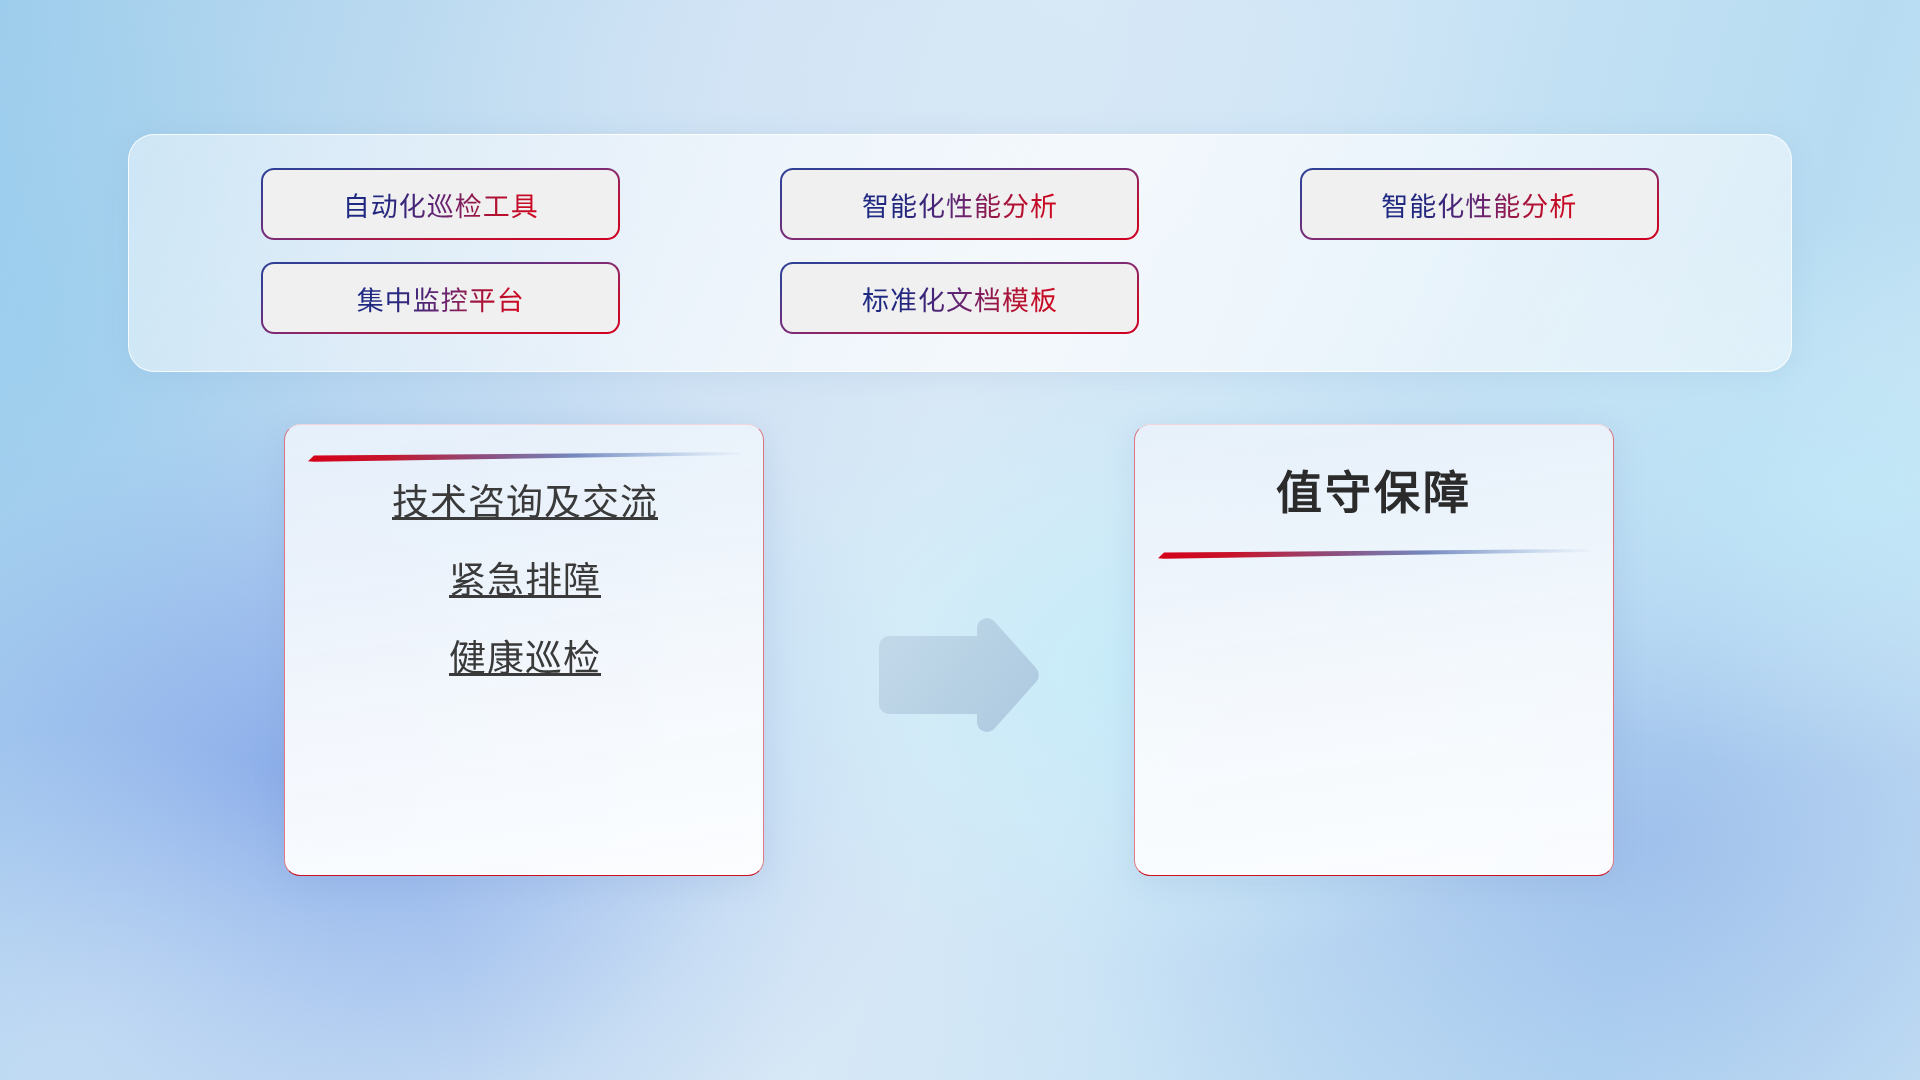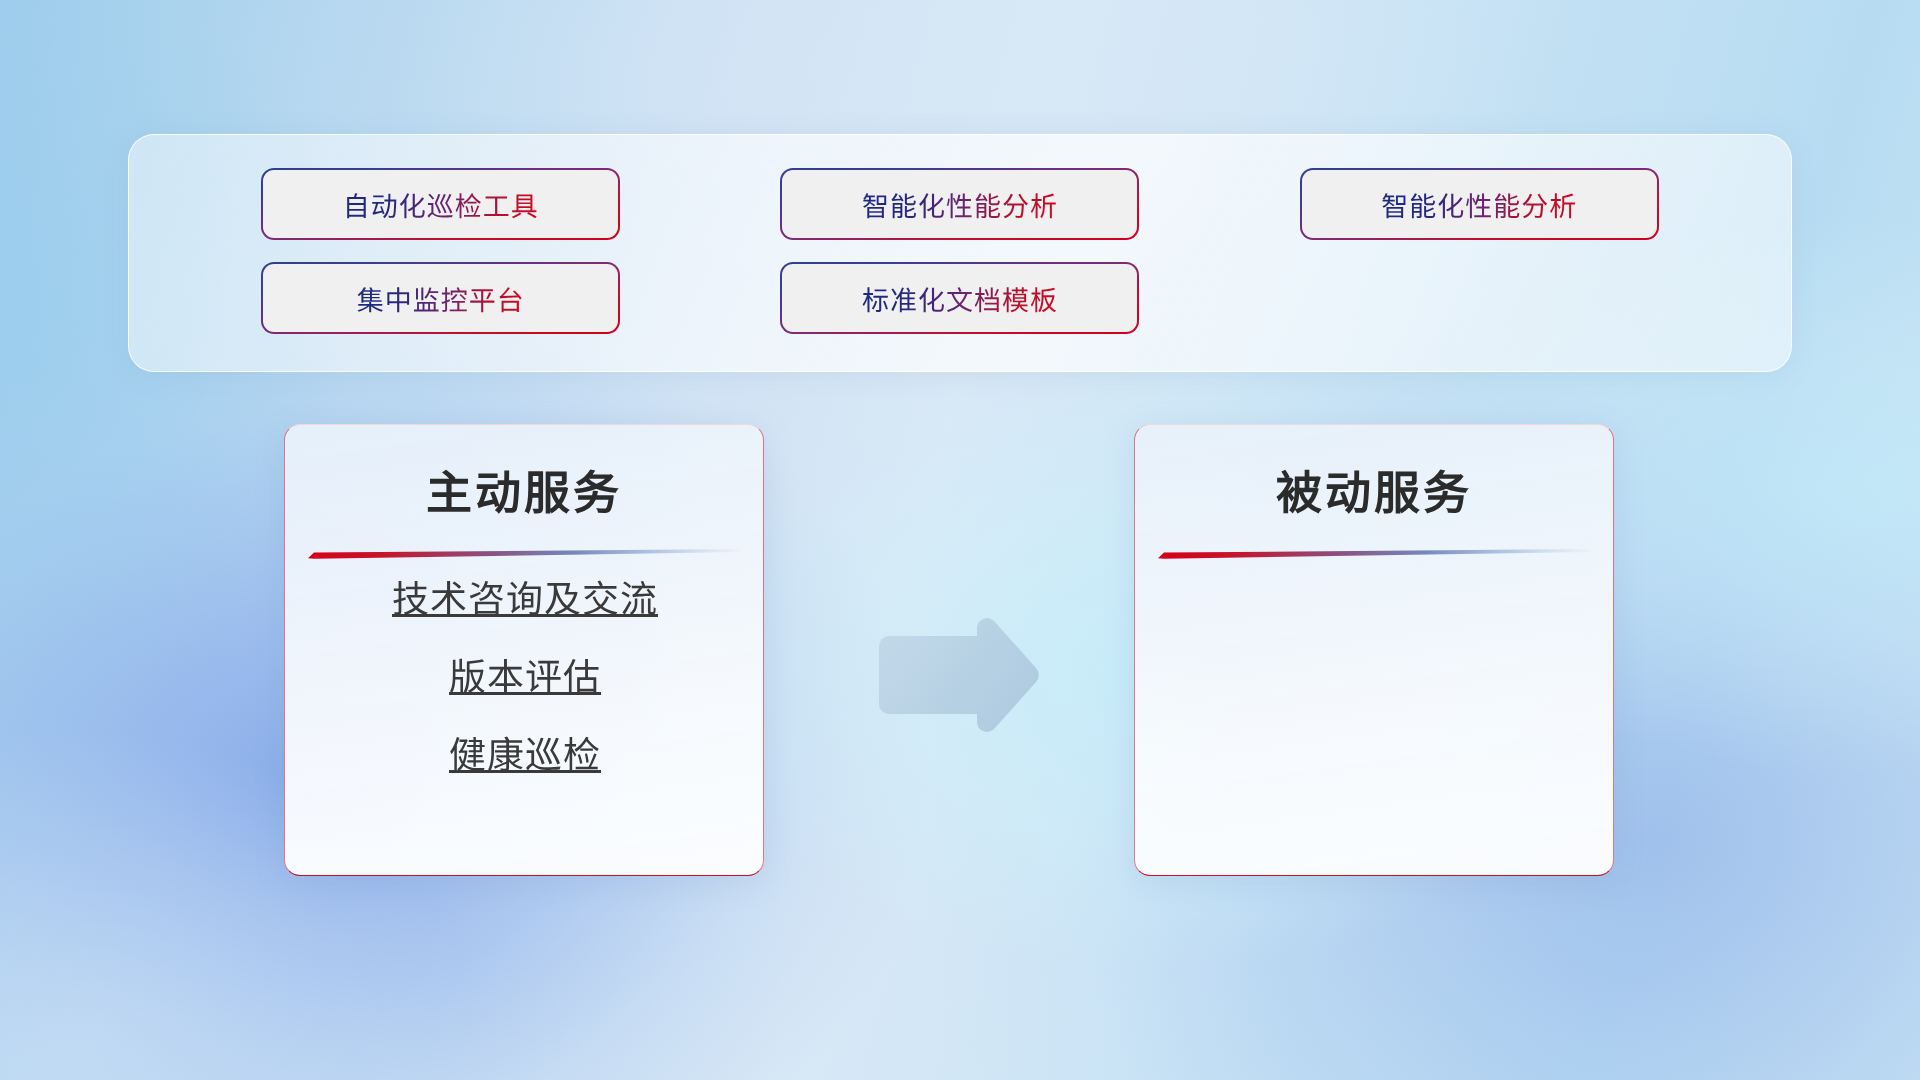--- a/index.html
+++ b/index.html
@@ -255,60 +255,59 @@
       <span class="pill-label">集中监控平台</span>
     </div>
 
     <div class="pill">
       <span class="pill-label">标准化文档模板</span>
     </div>
 
   </div>
 
   <div class="service-card" id="card-proactive">
-    <div class="card-title">主动服务</div>
 
     <div class="card-divider">
       <svg viewBox="0 0 432 11" preserveAspectRatio="none" aria-hidden="true">
         <defs>
           <linearGradient id="divGradA" x1="0" y1="0" x2="1" y2="0">
             <stop offset="0%" stop-color="#d50019" stop-opacity="1"></stop>
             <stop offset="18%" stop-color="#c6152c" stop-opacity="1"></stop>
             <stop offset="42%" stop-color="#8a5182" stop-opacity="1"></stop>
             <stop offset="62%" stop-color="#6e83bb" stop-opacity="0.95"></stop>
             <stop offset="82%" stop-color="#8aa6d2" stop-opacity="0.55"></stop>
             <stop offset="100%" stop-color="#aac4e4" stop-opacity="0.05"></stop>
           </linearGradient>
         </defs>
         <path d="M0,10.2 L6,4.6 L432,1.0 L432,4.0 L6,10.8 Z" fill="url(#divGradA)"></path>
       </svg>
     </div>
 
     <ul class="card-list">
       <li>技术咨询及交流</li>
-      <li>版本评估</li>
+      <li>紧急排障</li>
       <li>健康巡检</li>
     </ul>
   </div>
 
   <div id="flow-arrow">
     <svg width="170" height="122" viewBox="0 0 170 122" aria-hidden="true">
       <defs>
         <linearGradient id="arrowGrad" x1="0" y1="0" x2="1" y2="0.6">
           <stop offset="0%" stop-color="#b9cfe2" stop-opacity="0.62"></stop>
           <stop offset="55%" stop-color="#aec7dc" stop-opacity="0.70"></stop>
           <stop offset="100%" stop-color="#a8c2da" stop-opacity="0.78"></stop>
         </linearGradient>
       </defs>
       <path d="M6,32 a10,10 0 0 1 10,-10 H104 V14 a10,10 0 0 1 17,-7 l42,47 a10,10 0 0 1 0,14 l-42,47 a10,10 0 0 1 -17,-7 V100 H16 a10,10 0 0 1 -10,-10 Z" fill="url(#arrowGrad)"></path>
     </svg>
   </div>
 
   <div class="service-card" id="card-reactive">
-    <div class="card-title">被动服务</div>
+    <div class="card-title">值守保障</div>
 
     <div class="card-divider">
       <svg viewBox="0 0 432 11" preserveAspectRatio="none" aria-hidden="true">
         <defs>
           <linearGradient id="divGradB" x1="0" y1="0" x2="1" y2="0">
             <stop offset="0%" stop-color="#d50019" stop-opacity="1"></stop>
             <stop offset="18%" stop-color="#c6152c" stop-opacity="1"></stop>
             <stop offset="42%" stop-color="#8a5182" stop-opacity="1"></stop>
             <stop offset="62%" stop-color="#6e83bb" stop-opacity="0.95"></stop>
             <stop offset="82%" stop-color="#8aa6d2" stop-opacity="0.55"></stop>

